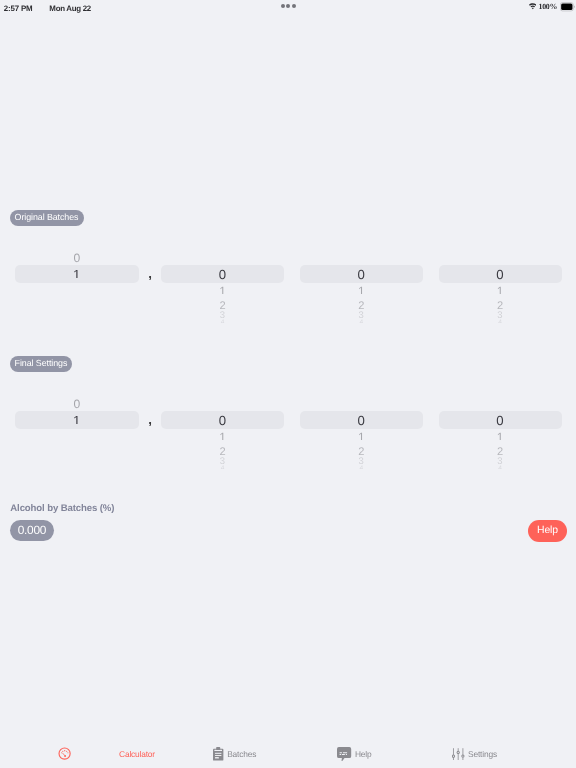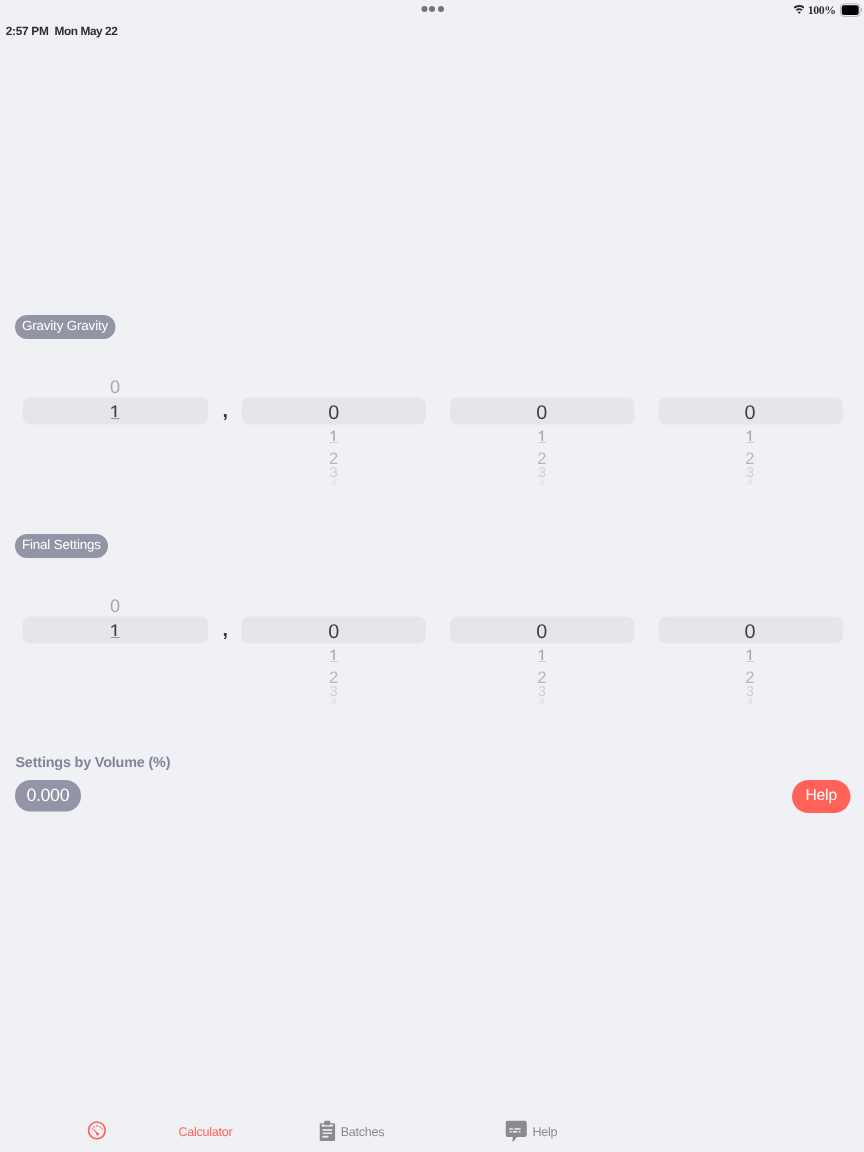--- a/index.html
+++ b/index.html
@@ -11,21 +11,21 @@
     overflow: hidden;
     -webkit-font-smoothing: antialiased;
   }
 
   
   .statusbar {
     position:absolute; top:0; left:0; width:576px; height:20px;
     display:block;
     font-size:7.9px; font-weight:700; color:#2e2e32; letter-spacing:-0.18px;
   }
-  .sb-left { position:absolute; left:3.8px; top:16px; display:flex; gap:4px; align-items:center; }
+  .sb-left { position:absolute; left:3.8px; top:4px; display:flex; gap:17px; align-items:center; }
   .sb-center { position:absolute; left:0; right:0; top:3.6px; display:flex; justify-content:center; }
   .sb-right { position:absolute; right:0.5px; top:2px; display:flex; align-items:center; gap:2.4px;font-family:Liberation Serif, serif; }
   .dots { display:flex; gap:1.5px; align-items:center; }
   .dots i { display:block; width:4.0px; height:4.0px; border-radius:50%; background:#74747a; }
   .battery { display:flex; align-items:center; }
   .batpct { letter-spacing:-0.3px; }
   .sb-date { letter-spacing:-0.28px; }
   .wifi { display:flex; align-items:center; position:relative; top:-0.3px; }
 
   
@@ -87,21 +87,21 @@
   .tab .ticon { display:flex; align-items:center; justify-content:center; }
   .tab.active { color:#fe6259; }
   .tab svg { display:block; }
 </style>
 </head>
 <body>
 
 <div class="statusbar">
   <div class="sb-left">
     <span>2:57 PM</span>
-    <span class="sb-date">Mon May 22</span>
+    <span class="sb-date">Mon Aug 22</span>
   </div>
   <div class="sb-center">
     <span class="dots">
         <i></i>
         <i></i>
         <i></i>
       </span>
   </div>
   <div class="sb-right">
     <span class="wifi">
@@ -117,21 +117,21 @@
     <span class="battery">
         <svg width="16" height="9.5" viewBox="0 0 32 18">
           <rect x="0.6" y="0.6" width="26" height="16.8" rx="4.6" fill="none" stroke="#2e2e32" stroke-opacity="0.32" stroke-width="1.2"></rect>
           <rect x="2.3" y="2.4" width="22.6" height="13.2" rx="3" fill="#000000"></rect>
           <path d="M28.2 6.3c1 .5 1.5 1.6 1.5 2.7s-.5 2.2-1.5 2.7V6.3z" fill="#2e2e32" fill-opacity="0.35"></path>
         </svg>
       </span>
   </div>
 </div>
 
-<div class="pill-label" style="left: 9.5px; top: 210px;">Gravity Gravity</div>
+<div class="pill-label" style="left: 9.5px; top: 210px;">Original Batches</div>
 <div class="picker-row" style="top: 243px;">
     <div class="pkr" style="left: 15px; width: 123.5px;">
       <div class="hl" style="top: 22px;"></div>
       <div class="item" data-slot="-1" style="font-size: 12.144px; line-height: 12.144px; top: 9.478px; opacity: 0.42;">0</div>
       <div class="item one" data-slot="0" style="font-size: 13.2px; line-height: 13.2px; top: 25.25px; opacity: 1;">1</div>
     </div>
   <div class="sep" style="left: 148.3px; top: 22.75px;">,</div>
     <div class="pkr" style="left: 161px; width: 123px;">
       <div class="hl" style="top: 22px;"></div>
       <div class="item" data-slot="0" style="font-size: 13.2px; line-height: 13.2px; top: 25.25px; opacity: 1;">0</div>
@@ -185,21 +185,21 @@
     <div class="pkr" style="left: 438.5px; width: 123px;">
       <div class="hl" style="top: 22px;"></div>
       <div class="item" data-slot="0" style="font-size: 13.2px; line-height: 13.2px; top: 25.25px; opacity: 1;">0</div>
       <div class="item one" data-slot="1" style="font-size: 11.88px; line-height: 11.88px; top: 42.51px; opacity: 0.4;">1</div>
       <div class="item" data-slot="2" style="font-size: 11.088px; line-height: 11.088px; top: 57.806px; opacity: 0.32;">2</div>
       <div class="item" data-slot="3" style="font-size: 9.504px; line-height: 9.504px; top: 68.298px; opacity: 0.18;">3</div>
       <div class="item" data-slot="4" style="font-size: 6.6px; line-height: 6.6px; top: 76.85px; opacity: 0.13;">4</div>
     </div>
 </div>
 
-<div class="abv-label">Settings by Volume (%)</div>
+<div class="abv-label">Alcohol by Batches (%)</div>
 <div class="abv-value">0.000</div>
 <div class="save-btn">Help</div>
 
 <div class="tabbar">
   <div class="tab active" style="left: 46.4px; width: 120px; gap: 48px;">
     <span class="ticon">
         <svg width="13.2" height="13.2" viewBox="0 0 40 40" fill="none">
           <circle cx="20" cy="20" r="16.9" stroke="currentColor" stroke-width="3.4"></circle>
           <g fill="currentColor">
             <circle cx="20.4" cy="11.0" r="1.8"></circle>
@@ -237,13 +237,29 @@
           <rect x="0" y="5.6" width="32" height="36.4" rx="2.6" fill="currentColor"></rect>
           <rect x="4.2" y="8.4" width="23.6" height="4.2" rx="1.1" fill="#f0f1f5"></rect>
           <path d="M12.0 0h8.0c1.3 0 2.3 1.05 2.3 2.3v5.0c0 1.25-1 2.3-2.3 2.3h-8.0c-1.3 0-2.3-1.05-2.3-2.3v-5.0C9.7 1.05 10.7 0 12.0 0z" fill="currentColor"></path>
           <rect x="6.0" y="17.4" width="20.0" height="4.1" rx="1" fill="#dcdde3"></rect>
           <rect x="6.0" y="24.6" width="20.0" height="3.3" rx="1" fill="#ececed"></rect>
           <rect x="6.0" y="31.2" width="12.2" height="4.3" rx="1" fill="#e6e7eb"></rect>
         </svg>
       </span>
     <span class="tlabel">Batches</span>
   </div>
+  <div class="tab" style="left: 414.6px; width: 120px;">
+    <span class="ticon">
+        <svg width="12.4" height="12.4" viewBox="0 0 34 34" fill="none">
+          <g stroke="currentColor" stroke-width="2.2" stroke-linecap="round">
+            <path d="M4.1 1.6v30.8M17 1.6v30.8M29.9 1.6v30.8"></path>
+          </g>
+          <circle cx="4.1" cy="22.4" r="4.4" fill="currentColor"></circle>
+          <circle cx="17" cy="12.1" r="4.4" fill="currentColor"></circle>
+          <circle cx="29.9" cy="22.0" r="4.4" fill="currentColor"></circle>
+          <circle cx="4.1" cy="22.4" r="1.75" fill="#f0f1f5"></circle>
+          <circle cx="17" cy="12.1" r="1.75" fill="#f0f1f5"></circle>
+          <circle cx="29.9" cy="22.0" r="1.75" fill="#f0f1f5"></circle>
+        </svg>
+      </span>
+    <span class="tlabel">Settings</span>
+  </div>
 </div>
 
 </body></html>

